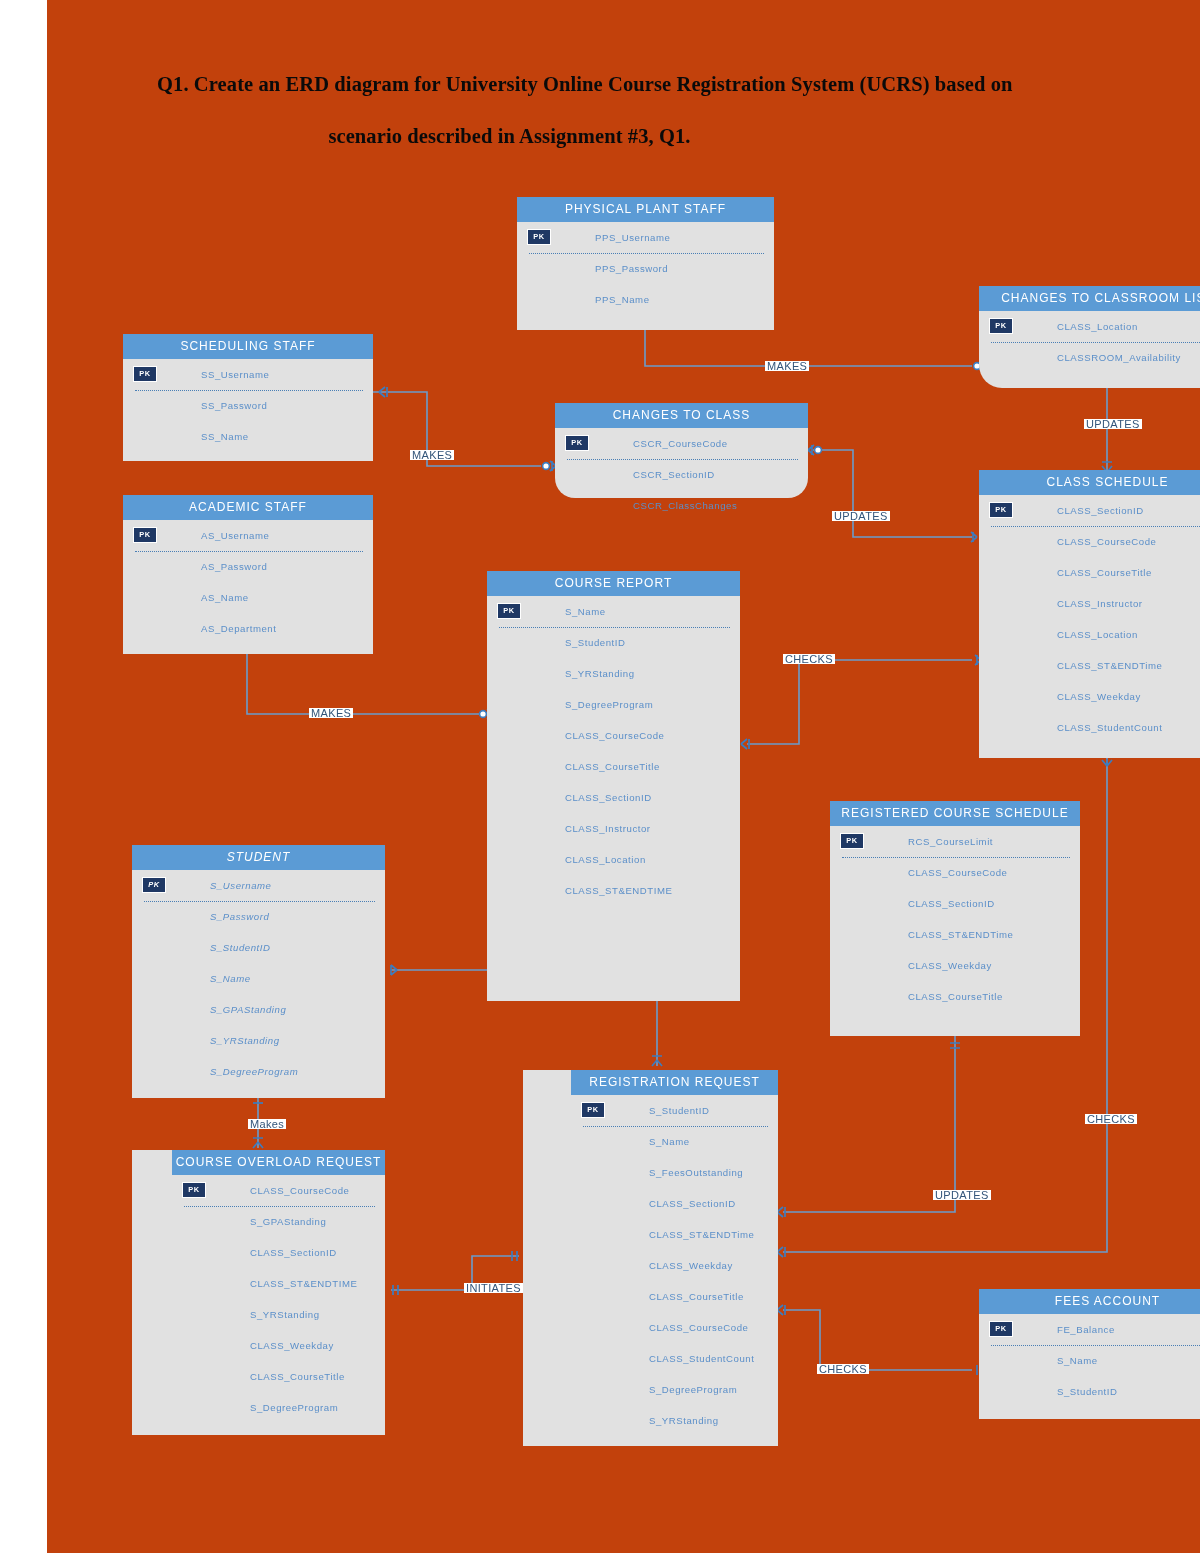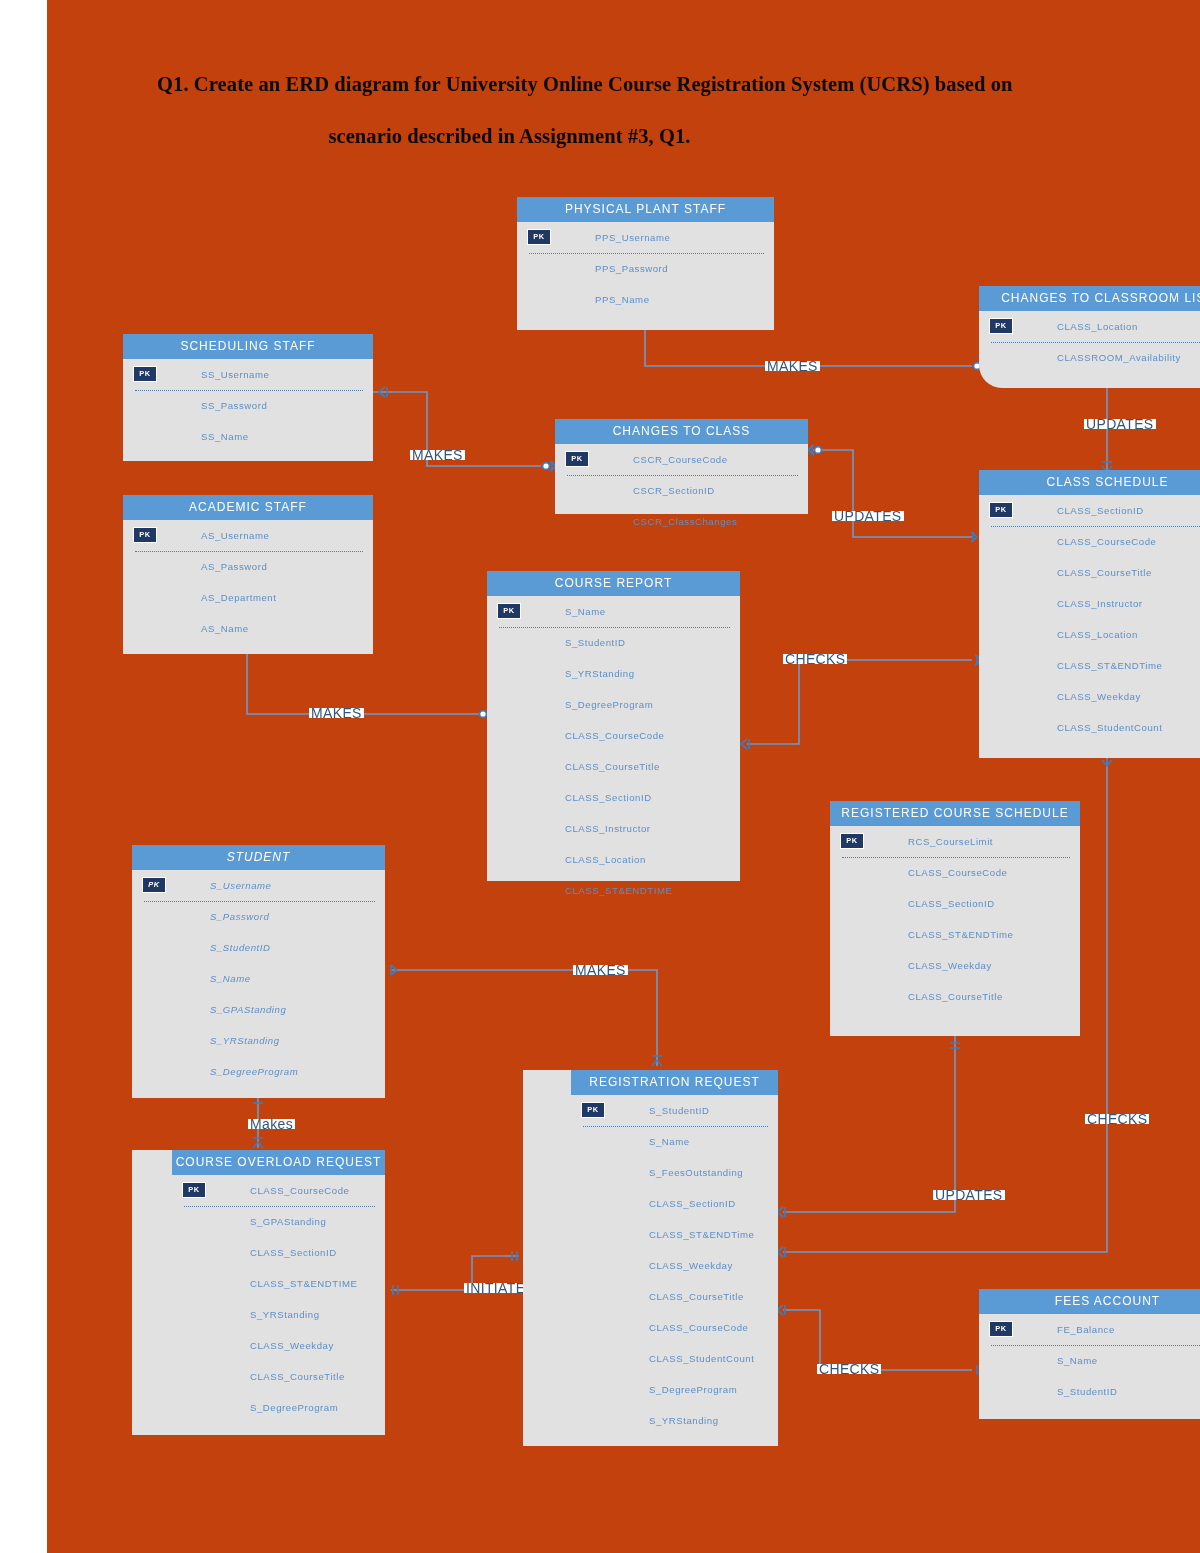--- a/index.html
+++ b/index.html
@@ -55,21 +55,21 @@
     stroke-width: 1.7;
   }
   #wires .glyph-o {
     fill: #ffffff;
     stroke: #3C7CBF;
     stroke-width: 1.6;
   }
   .rel-label {
     position: absolute;
     font-family: "Liberation Sans", sans-serif;
-    font-size: 14px;
+    font-size: 11px;
     color: #33557A;
     letter-spacing: 0.35px;
     background: #ffffff;
     padding: 0 2px;
     white-space: nowrap;
     line-height: 10px;
   }
 
   
   .entity {
@@ -230,21 +230,21 @@
       </div>
       <div class="entity" style="left: 76px; top: 334px; width: 250px; height: 127px;">
         <div class="ent-header">SCHEDULING STAFF</div>
         <div class="ent-body">
           <div class="attr pk-row"><span class="pk-badge">PK</span><span>SS_Username</span></div>
           <div class="pk-divider" style="top: 31px;"></div>
           <div class="attr"><span>SS_Password</span></div>
           <div class="attr"><span>SS_Name</span></div>
         </div>
       </div>
-      <div class="entity" style="left: 508px; top: 419px; width: 253px; height: 95px;">
+      <div class="entity" style="left: 508px; top: 403px; width: 253px; height: 95px; border-radius: 20px;">
         <div class="ent-header">CHANGES TO CLASS</div>
         <div class="ent-body">
           <div class="attr pk-row"><span class="pk-badge">PK</span><span>CSCR_CourseCode</span></div>
           <div class="pk-divider" style="top: 31px;"></div>
           <div class="attr"><span>CSCR_SectionID</span></div>
           <div class="attr"><span>CSCR_ClassChanges</span></div>
         </div>
       </div>
       <div class="entity" style="left: 932px; top: 470px; width: 257px; height: 288px;">
         <div class="ent-header">CLASS SCHEDULE</div>
@@ -259,25 +259,25 @@
           <div class="attr"><span>CLASS_Weekday</span></div>
           <div class="attr"><span>CLASS_StudentCount</span></div>
         </div>
       </div>
       <div class="entity" style="left: 76px; top: 495px; width: 250px; height: 159px;">
         <div class="ent-header">ACADEMIC STAFF</div>
         <div class="ent-body">
           <div class="attr pk-row"><span class="pk-badge">PK</span><span>AS_Username</span></div>
           <div class="pk-divider" style="top: 31px;"></div>
           <div class="attr"><span>AS_Password</span></div>
+          <div class="attr"><span>AS_Name</span></div>
           <div class="attr"><span>AS_Department</span></div>
-          <div class="attr"><span>AS_Name</span></div>
-        </div>
-      </div>
-      <div class="entity" style="left: 440px; top: 571px; width: 253px; height: 310px;">
+        </div>
+      </div>
+      <div class="entity" style="left: 440px; top: 571px; width: 253px; height: 430px;">
         <div class="ent-header">COURSE REPORT</div>
         <div class="ent-body">
           <div class="attr pk-row"><span class="pk-badge">PK</span><span>S_Name</span></div>
           <div class="pk-divider" style="top: 31px;"></div>
           <div class="attr"><span>S_StudentID</span></div>
           <div class="attr"><span>S_YRStanding</span></div>
           <div class="attr"><span>S_DegreeProgram</span></div>
           <div class="attr"><span>CLASS_CourseCode</span></div>
           <div class="attr"><span>CLASS_CourseTitle</span></div>
           <div class="attr"><span>CLASS_SectionID</span></div>

